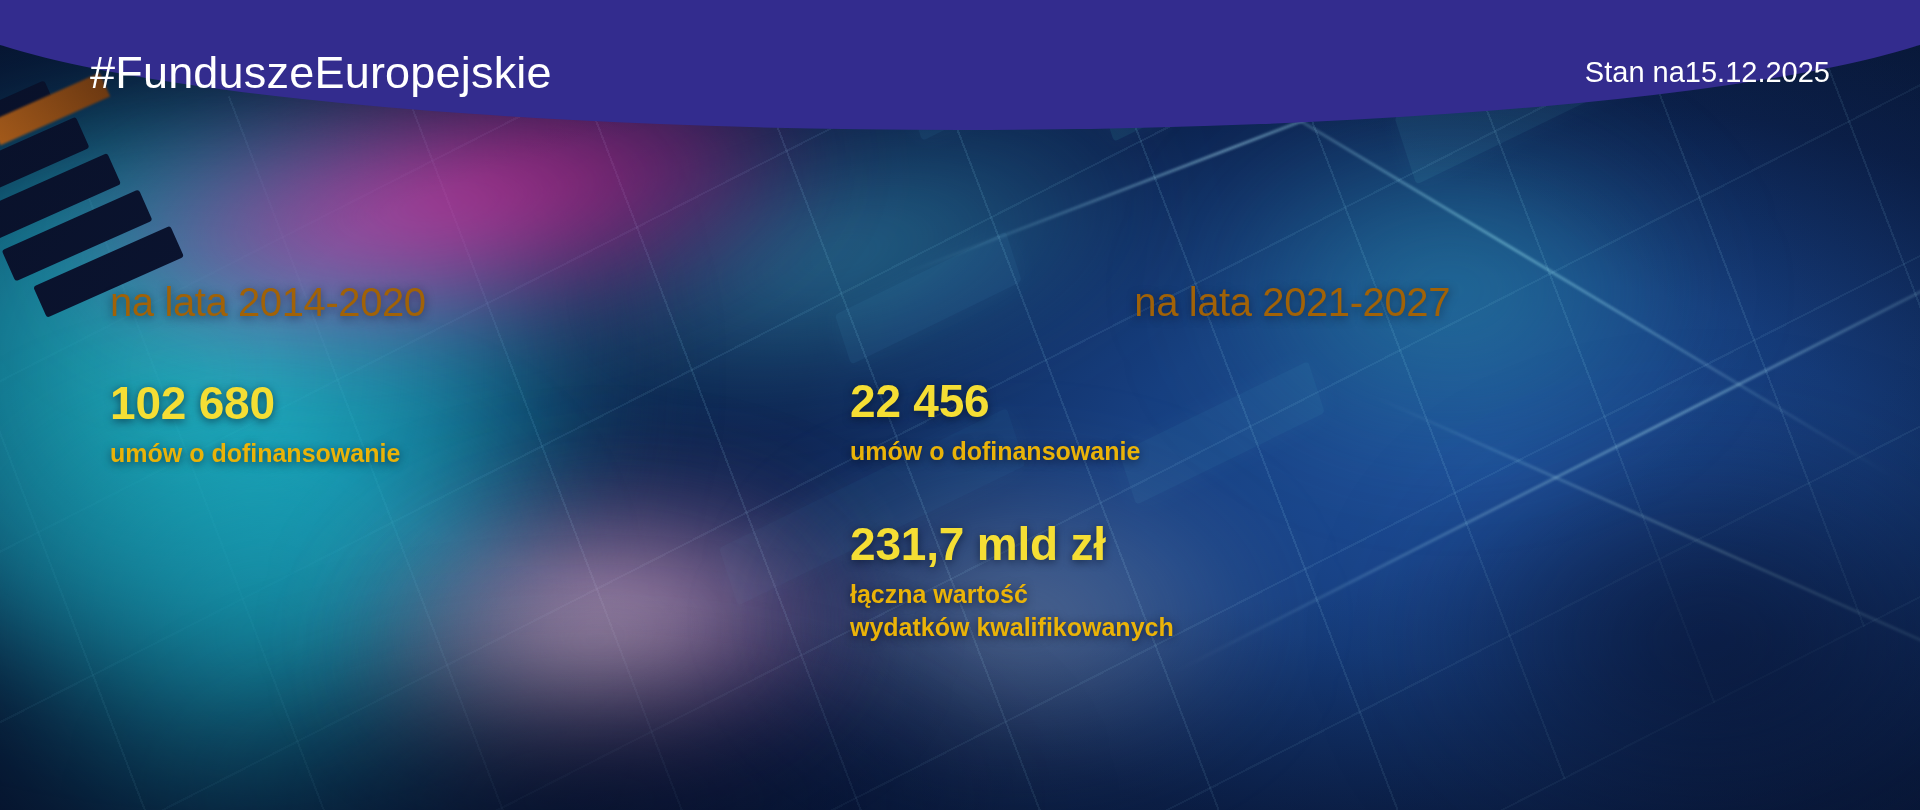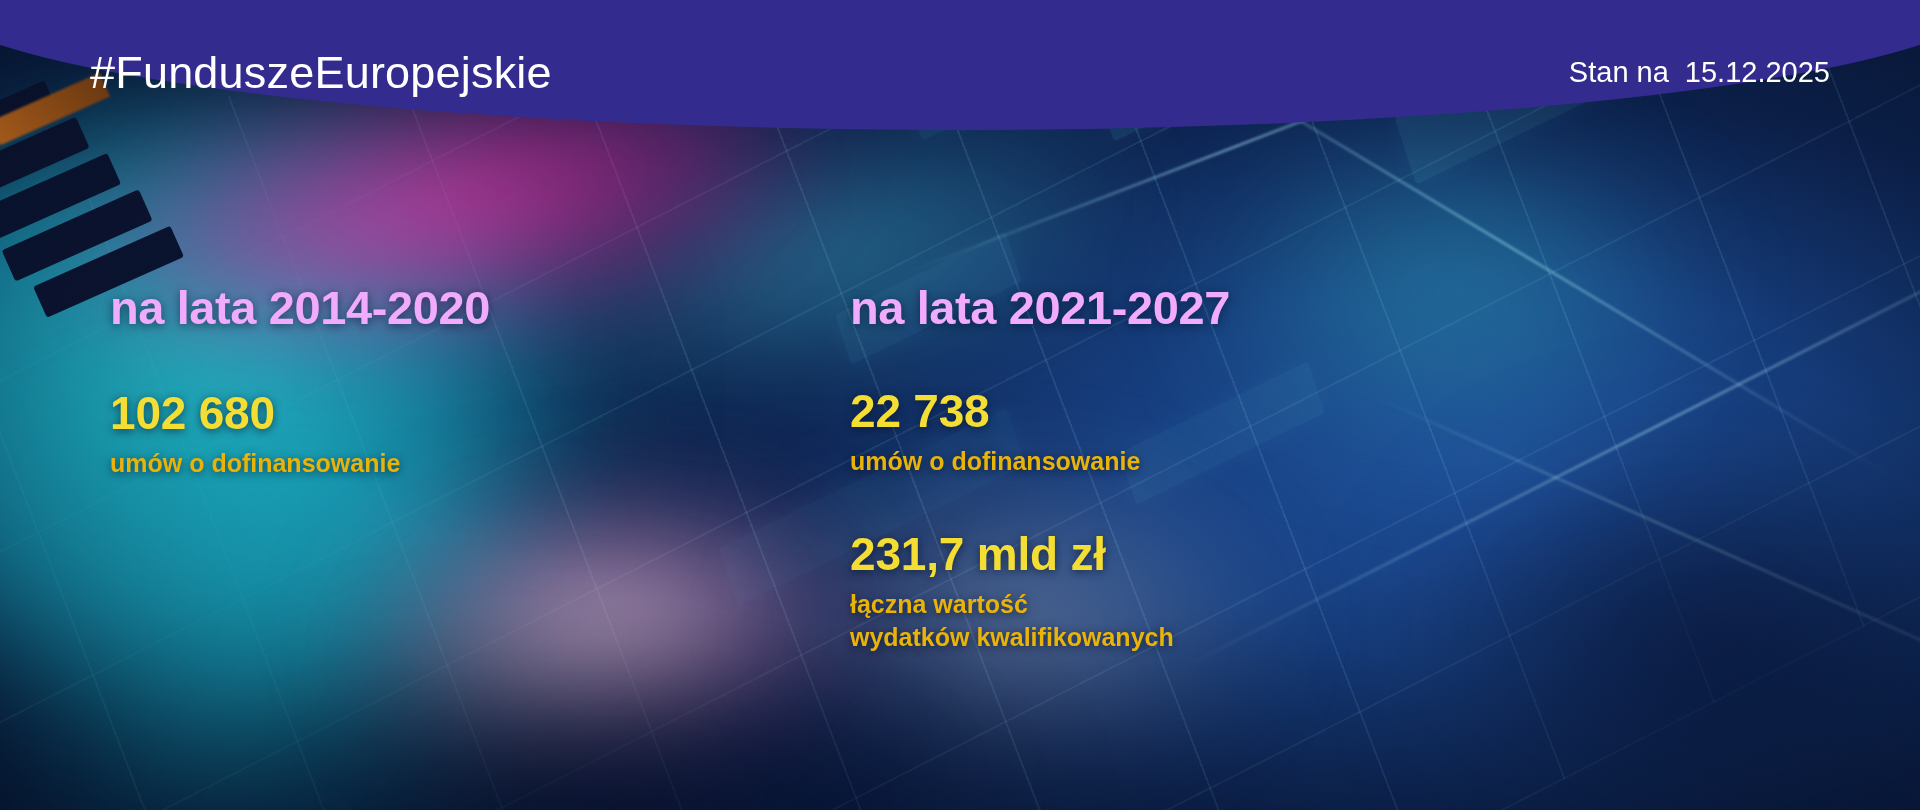--- a/index.html
+++ b/index.html
@@ -110,40 +110,39 @@
     font-weight: 400;
     letter-spacing: .2px;
     white-space: nowrap;
   }
   .status-line {
     color: #ffffff;
     font-size: 29px;
     font-weight: 400;
     white-space: nowrap;
     display: flex;
-    gap: 16px;
   }
 
   
   .columns {
     position: absolute;
     left: 0; right: 0;
     top: 280px;
     z-index: 7;
     display: flex;
     padding-left: 110px;
     box-sizing: border-box;
   }
   .col { width: 600px; }
   .col-right { margin-left: 140px; }
 
   .col-heading {
-    color: #f0abfc;
-    font-size: 47px;
-    font-weight: 700;
+    color: #a16207;
+    font-size: 40px;
+    font-weight: 400;
     letter-spacing: -.4px;
     margin: 0 0 54px 0;
     text-shadow: 0 2px 10px rgba(4,12,34,.55);
     white-space: nowrap;
   }
   .metric { margin-bottom: 52px; }
   .metric:last-child { margin-bottom: 0; }
   .metric-value {
     color: #F5DE34;
     font-size: 46px;
@@ -156,21 +155,21 @@
   .metric-label {
     color: #eab308;
     font-size: 25px;
     font-weight: 700;
     line-height: 1.32;
     margin-top: 9px;
     text-shadow: 0 2px 9px rgba(4,12,34,.6);
     white-space: pre-line;
   }
   
-  .col-right .col-heading { margin-bottom: 52px; }
+  .col-right .col-heading { margin-bottom: 52px; text-align: right; }
 </style>
 </head>
 <body>
 
 <div id="stage">
 
   <div class="bg-base"></div>
 
   <div class="plates">
     <span class="plate" style="left:52%;top:22%;width:230px;height:64px;"></span>
@@ -229,21 +228,21 @@
         <div class="metric-value">102 680</div>
         <div class="metric-label">umów o dofinansowanie</div>
       </div>
 
     </div>
 
     <div class="col col-right">
       <div class="col-heading">na lata 2021-2027</div>
 
       <div class="metric">
-        <div class="metric-value">22 738</div>
+        <div class="metric-value">22 456</div>
         <div class="metric-label">umów o dofinansowanie</div>
       </div>
 
       <div class="metric">
         <div class="metric-value">231,7 mld zł</div>
         <div class="metric-label">łączna wartość
 wydatków kwalifikowanych</div>
       </div>
     </div>
 

